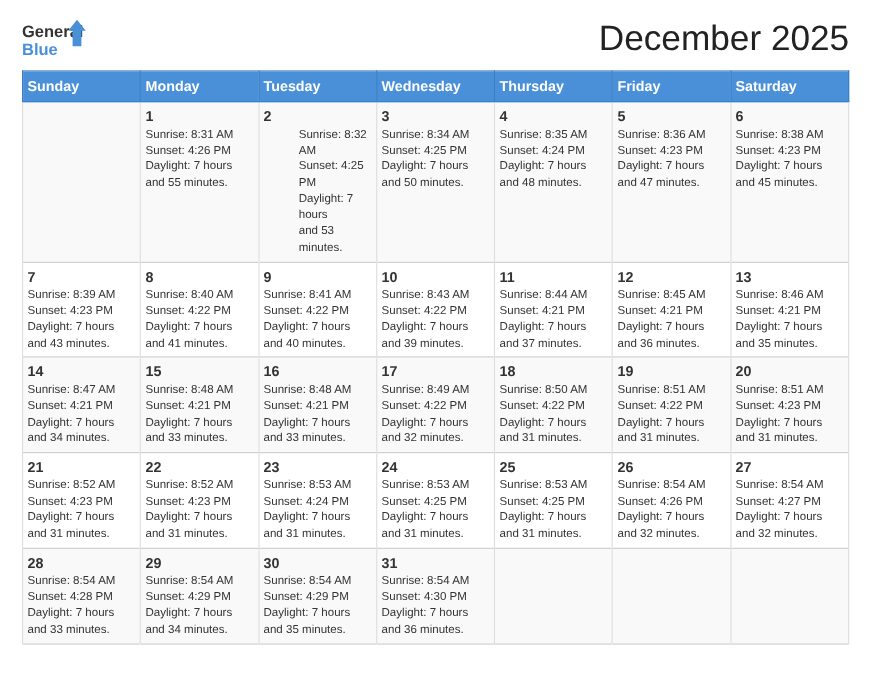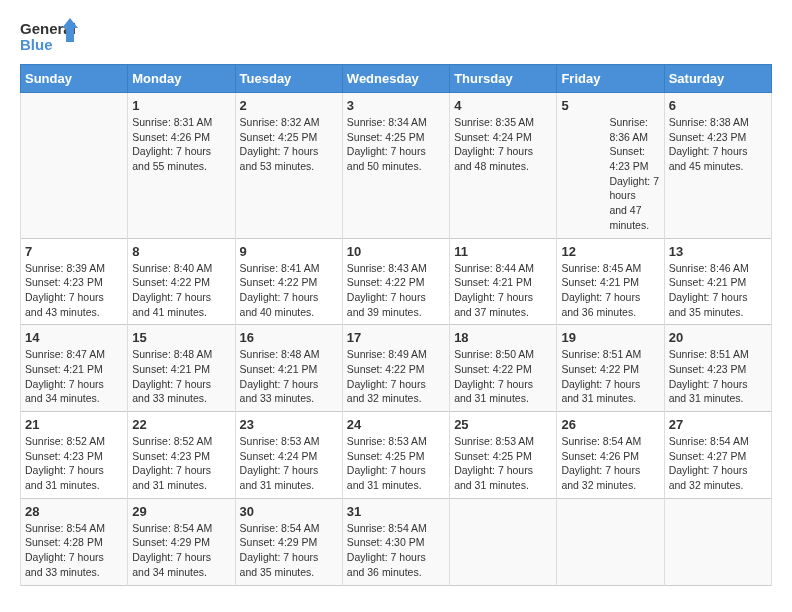--- a/index.html
+++ b/index.html
@@ -85,20 +85,21 @@
 
 <div class="header">
   <div class="logo">
   <svg width="60" height="44" viewBox="0 0 60 44">
     <text x="0" y="18" font-size="15" font-weight="bold" font-family="Arial" fill="#333">General</text>
     <text x="0" y="34" font-size="15" font-weight="bold" font-family="Arial" fill="#4a90d9">Blue</text>
     <polygon points="50,2 58,12 54,12 54,26 46,26 46,12 42,12" fill="#4a90d9"></polygon>
   </svg>
 </div>
   <div class="title-block">
+    <div class="month-title">December 2025</div>
   </div>
 </div>
 
 <table>
   <thead>
     <tr>
     <th>Sunday</th>
         <th>Monday</th>
         <th>Tuesday</th>
         <th>Wednesday</th>
@@ -112,42 +113,42 @@
         <td></td>
         <td>
           <span class="day-num">1</span>
           <div class="cell-info" style="white-space: pre-line;">Sunrise: 8:31 AM
 Sunset: 4:26 PM
 Daylight: 7 hours
 and 55 minutes.</div>
         </td>
         <td>
           <span class="day-num">2</span>
-          <div class="cell-info" style="white-space: pre-line;">Sunrise: 8:32 AM
+          <div class="cell-info" style="white-space: pre-line; margin-left: 32px;">Sunrise: 8:32 AM
 Sunset: 4:25 PM
 Daylight: 7 hours
 and 53 minutes.</div>
         </td>
         <td>
           <span class="day-num">3</span>
           <div class="cell-info" style="white-space: pre-line;">Sunrise: 8:34 AM
 Sunset: 4:25 PM
 Daylight: 7 hours
 and 50 minutes.</div>
         </td>
         <td>
           <span class="day-num">4</span>
           <div class="cell-info" style="white-space: pre-line;">Sunrise: 8:35 AM
 Sunset: 4:24 PM
 Daylight: 7 hours
 and 48 minutes.</div>
         </td>
         <td>
           <span class="day-num">5</span>
-          <div class="cell-info" style="white-space: pre-line; margin-left: 48px;">Sunrise: 8:36 AM
+          <div class="cell-info" style="white-space: pre-line;">Sunrise: 8:36 AM
 Sunset: 4:23 PM
 Daylight: 7 hours
 and 47 minutes.</div>
         </td>
         <td>
           <span class="day-num">6</span>
           <div class="cell-info" style="white-space: pre-line;">Sunrise: 8:38 AM
 Sunset: 4:23 PM
 Daylight: 7 hours
 and 45 minutes.</div>

